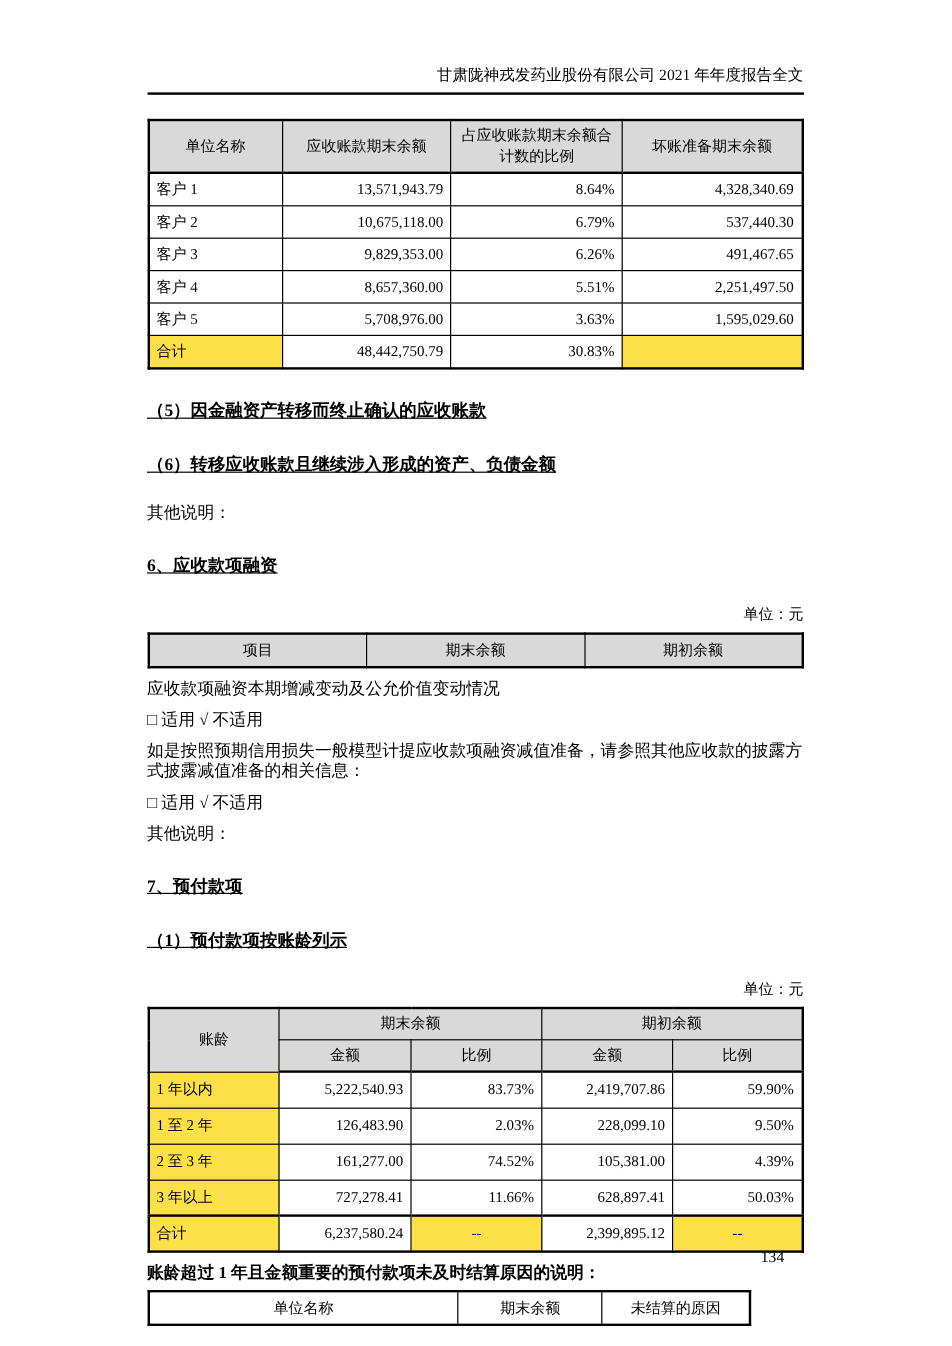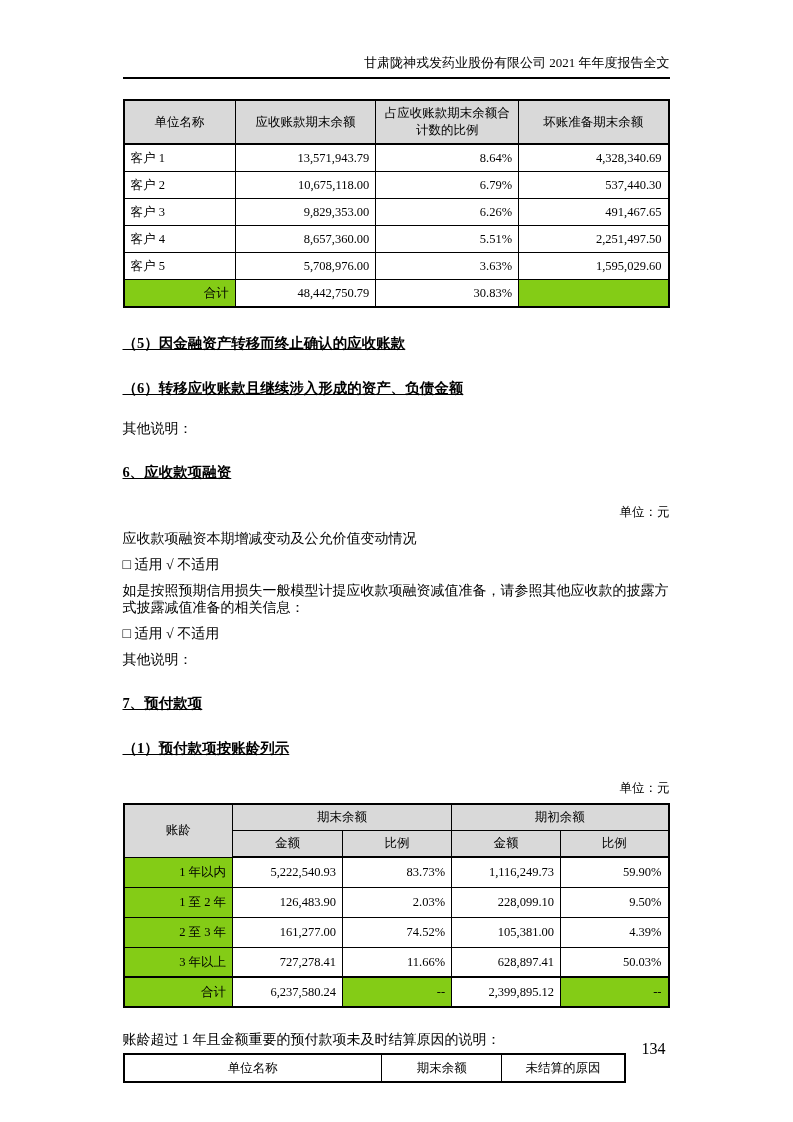--- a/index.html
+++ b/index.html
@@ -44,21 +44,21 @@
     line-height: 17px;
   }
   td {
     padding: 4px 6px;
     line-height: 18px;
     vertical-align: middle;
   }
   .cell-left  { text-align: left; }
   .cell-right { text-align: right; }
   .cell-center{ text-align: center; }
-  .cell-gray  { background: #84cc16; text-align: right; }
+  .cell-gray  { background: #fde047; }
   .hdr-sep th { border-bottom-width: 2px; }
   .t1 td { height: 27px; margin-left: 46px; }
   .t1 thead th { height: 44px; }
   .t2 td { height: 30px; }
   .t2 .total-row td { border-top-width: 2px; }
   
   .t4 { width: 92%; }
   .t4 th { background: #ffffff; height: 28px; }
   
   .h-bold {
@@ -73,26 +73,26 @@
     font-size: 14px;
     line-height: 17px;
   }
   .unit-label {
     text-align: right;
     font-size: 12.5px;
     margin-top: 22px;
     margin-bottom: 6px;
   }
   .line-gap { margin-top: 9px; }
-  .note-above-table { margin-top: 23px; margin-bottom: 5px; }
+  .note-above-table { margin-top: 9px; margin-bottom: 5px; font-weight: bold; }
   .page-number {
     position: absolute;
     top: 1040px;
-    right: 80px;
-    font-size: 16px;
+    right: 92px;
+    font-size: 13px;
   }
 </style>
 </head>
 <body>
 
 <div class="page">
   <div class="content">
 
     <div class="doc-header">甘肃陇神戎发药业股份有限公司 2021 年年度报告全文</div>
 
@@ -151,20 +151,34 @@
       </tbody>
     </table>
 
     <div class="h-bold mt-sec">（5）因金融资产转移而终止确认的应收账款</div>
     <div class="h-bold mt-sec">（6）转移应收账款且继续涉入形成的资产、负债金额</div>
     <div class="para mt-par">其他说明：</div>
 
     <div class="h-bold mt-sec">6、应收款项融资</div>
     <div class="unit-label">单位：元</div>
 
+    <table class="t3">
+      <colgroup>
+        <col style="width:33.4%">
+          <col style="width:33.3%">
+          <col style="width:33.3%">
+      </colgroup>
+      <thead>
+        <tr>
+          <th style="height:28px">项目</th>
+          <th>期末余额</th>
+          <th>期初余额</th>
+        </tr>
+      </thead>
+    </table>
 
     <div class="para line-gap">应收款项融资本期增减变动及公允价值变动情况</div>
     <div class="para line-gap">□ 适用 √ 不适用</div>
     <div class="para line-gap">如是按照预期信用损失一般模型计提应收款项融资减值准备，请参照其他应收款的披露方式披露减值准备的相关信息：</div>
     <div class="para line-gap">□ 适用 √ 不适用</div>
     <div class="para line-gap">其他说明：</div>
 
     <div class="h-bold mt-sec">7、预付款项</div>
     <div class="h-bold mt-sec">（1）预付款项按账龄列示</div>
     <div class="unit-label">单位：元</div>
@@ -188,21 +202,21 @@
           <th>比例</th>
           <th>金额</th>
           <th>比例</th>
         </tr>
       </thead>
       <tbody>
         <tr>
           <td class="cell-left cell-gray">1 年以内</td>
           <td class="cell-right">5,222,540.93</td>
           <td class="cell-right">83.73%</td>
-          <td class="cell-right">1,116,249.73</td>
+          <td class="cell-right">2,419,707.86</td>
           <td class="cell-right">59.90%</td>
         </tr>
         <tr>
           <td class="cell-left cell-gray">1 至 2 年</td>
           <td class="cell-right">126,483.90</td>
           <td class="cell-right">2.03%</td>
           <td class="cell-right">228,099.10</td>
           <td class="cell-right">9.50%</td>
         </tr>
         <tr>

